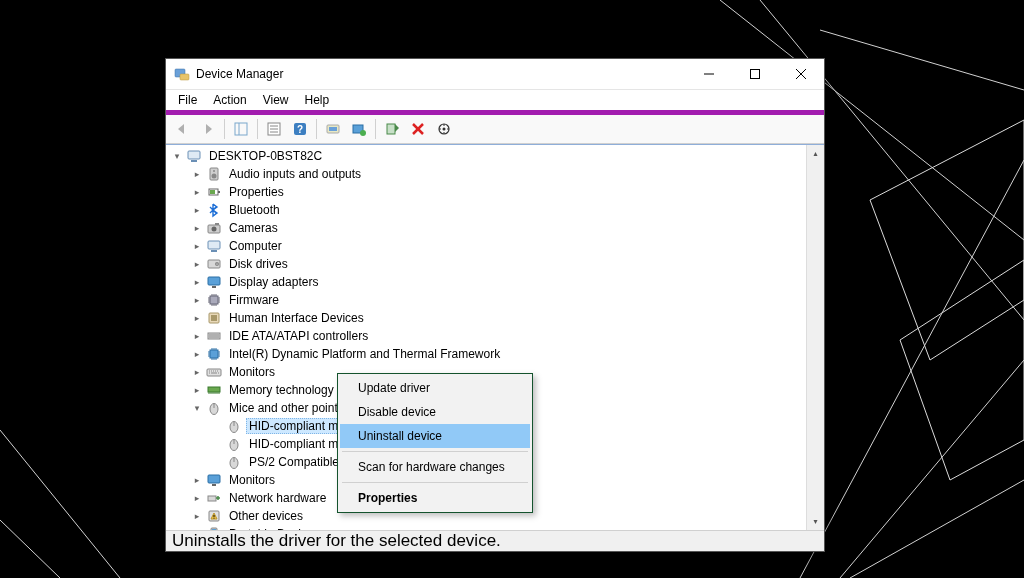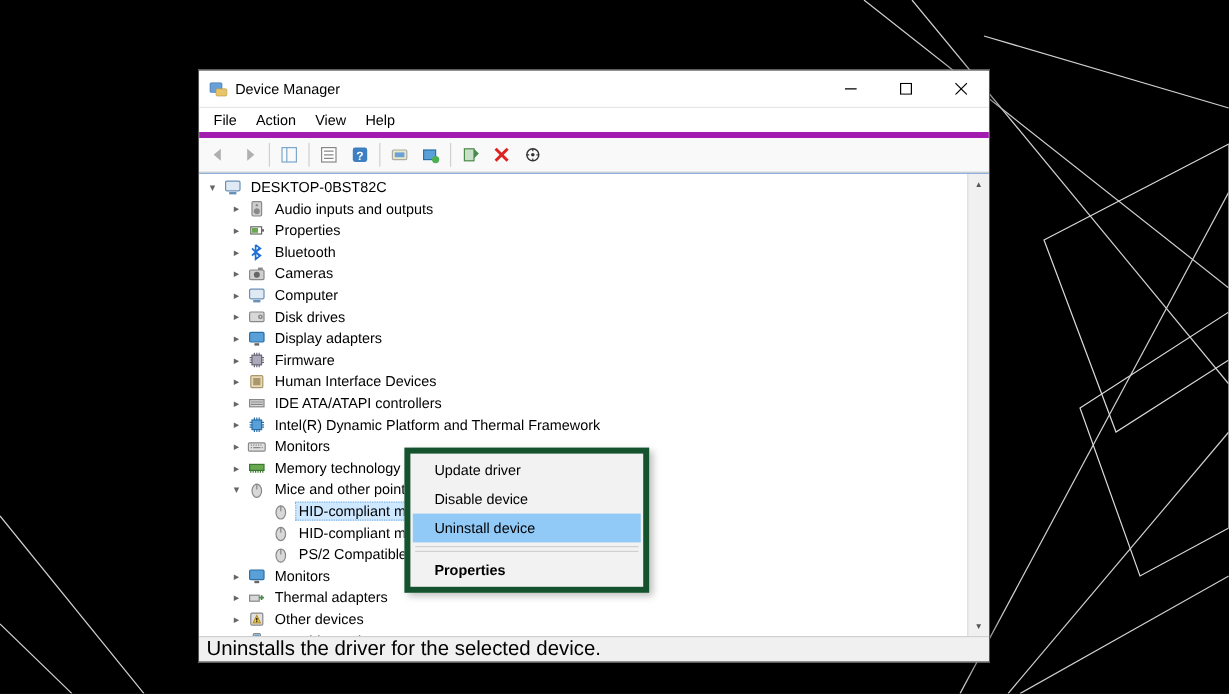--- a/index.html
+++ b/index.html
@@ -191,21 +191,21 @@
     padding: 0 2px;
   }
 
   
   .context-menu {
     position: absolute;
     left: 335px;
     top: 370px;
     width: 190px;
     background: #f2f2f2;
-    border: 5px solid #14532d;
+    border: 1px solid #14532d;
     box-shadow: 3px 3px 6px rgba(0,0,0,0.25);
     padding: 2px;
     z-index: 50;
   }
   .context-menu .cm-item {
     padding: 5px 18px;
     font-size: 12px;
   }
   .context-menu .cm-item.highlight {
     background: #91c9f7;
@@ -597,21 +597,21 @@
               </li>
               <li>
                 <div class="tree-row">
                   <span class="tw">▸</span>
                   <span class="ico">
                     <svg width="16" height="16" viewBox="0 0 16 16">
                       <rect x="2" y="6" width="8" height="5" fill="#d8d8d8" stroke="#888"></rect>
                       <path d="M10 8 h4 M12 6 v4" stroke="#4a8a4a" stroke-width="1.5"></path>
                     </svg>
                   </span>
-                  <span class="label">Thermal adapters</span>
+                  <span class="label">Network hardware</span>
                 </div>
               </li>
               <li>
                 <div class="tree-row">
                   <span class="tw">▸</span>
                   <span class="ico">
                     <svg width="16" height="16" viewBox="0 0 16 16">
                       <rect x="3" y="3" width="10" height="10" rx="1" fill="#e0e0e0" stroke="#888"></rect>
                       <path d="M8 5 L11 11 L5 11 Z" fill="#f6c94a" stroke="#b8932a"></path>
                       <line x1="8" y1="7" x2="8" y2="9" stroke="#000"></line>
@@ -647,15 +647,16 @@
     <span>Uninstalls the driver for the selected device.</span>
   </div>
 
 </div>
 
 <div class="context-menu" id="context-menu" style="left: 337px; top: 373px;">
     <div class="cm-item">Update driver</div>
     <div class="cm-item">Disable device</div>
     <div class="cm-item highlight">Uninstall device</div>
     <div class="cm-sep"></div>
+    <div class="cm-item">Scan for hardware changes</div>
     <div class="cm-sep"></div>
     <div class="cm-item bold">Properties</div>
   </div>
 
 </body></html>

